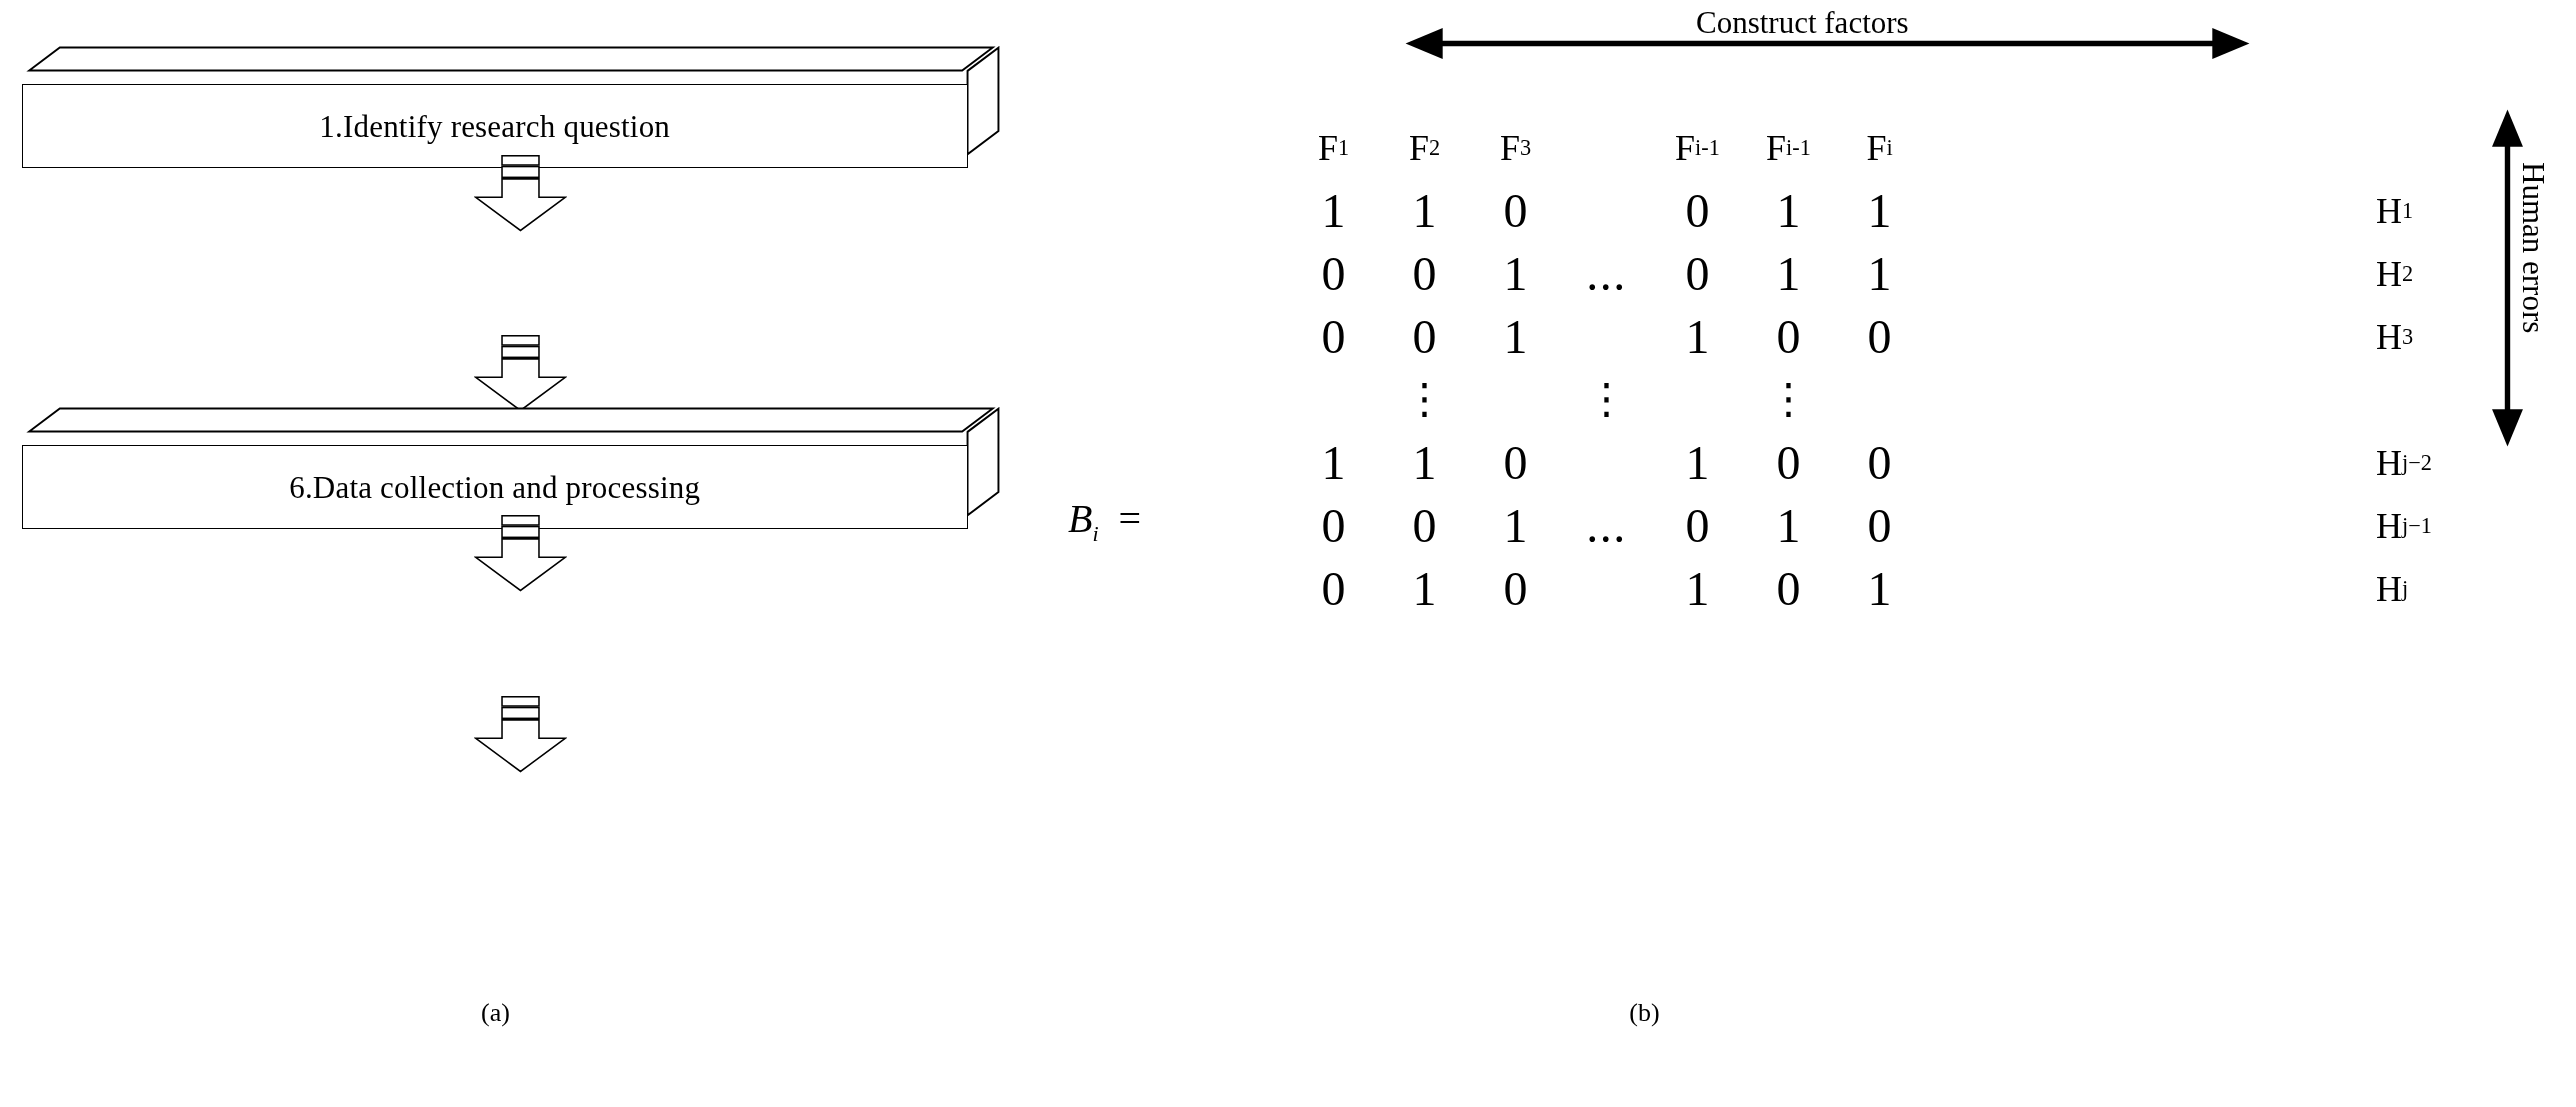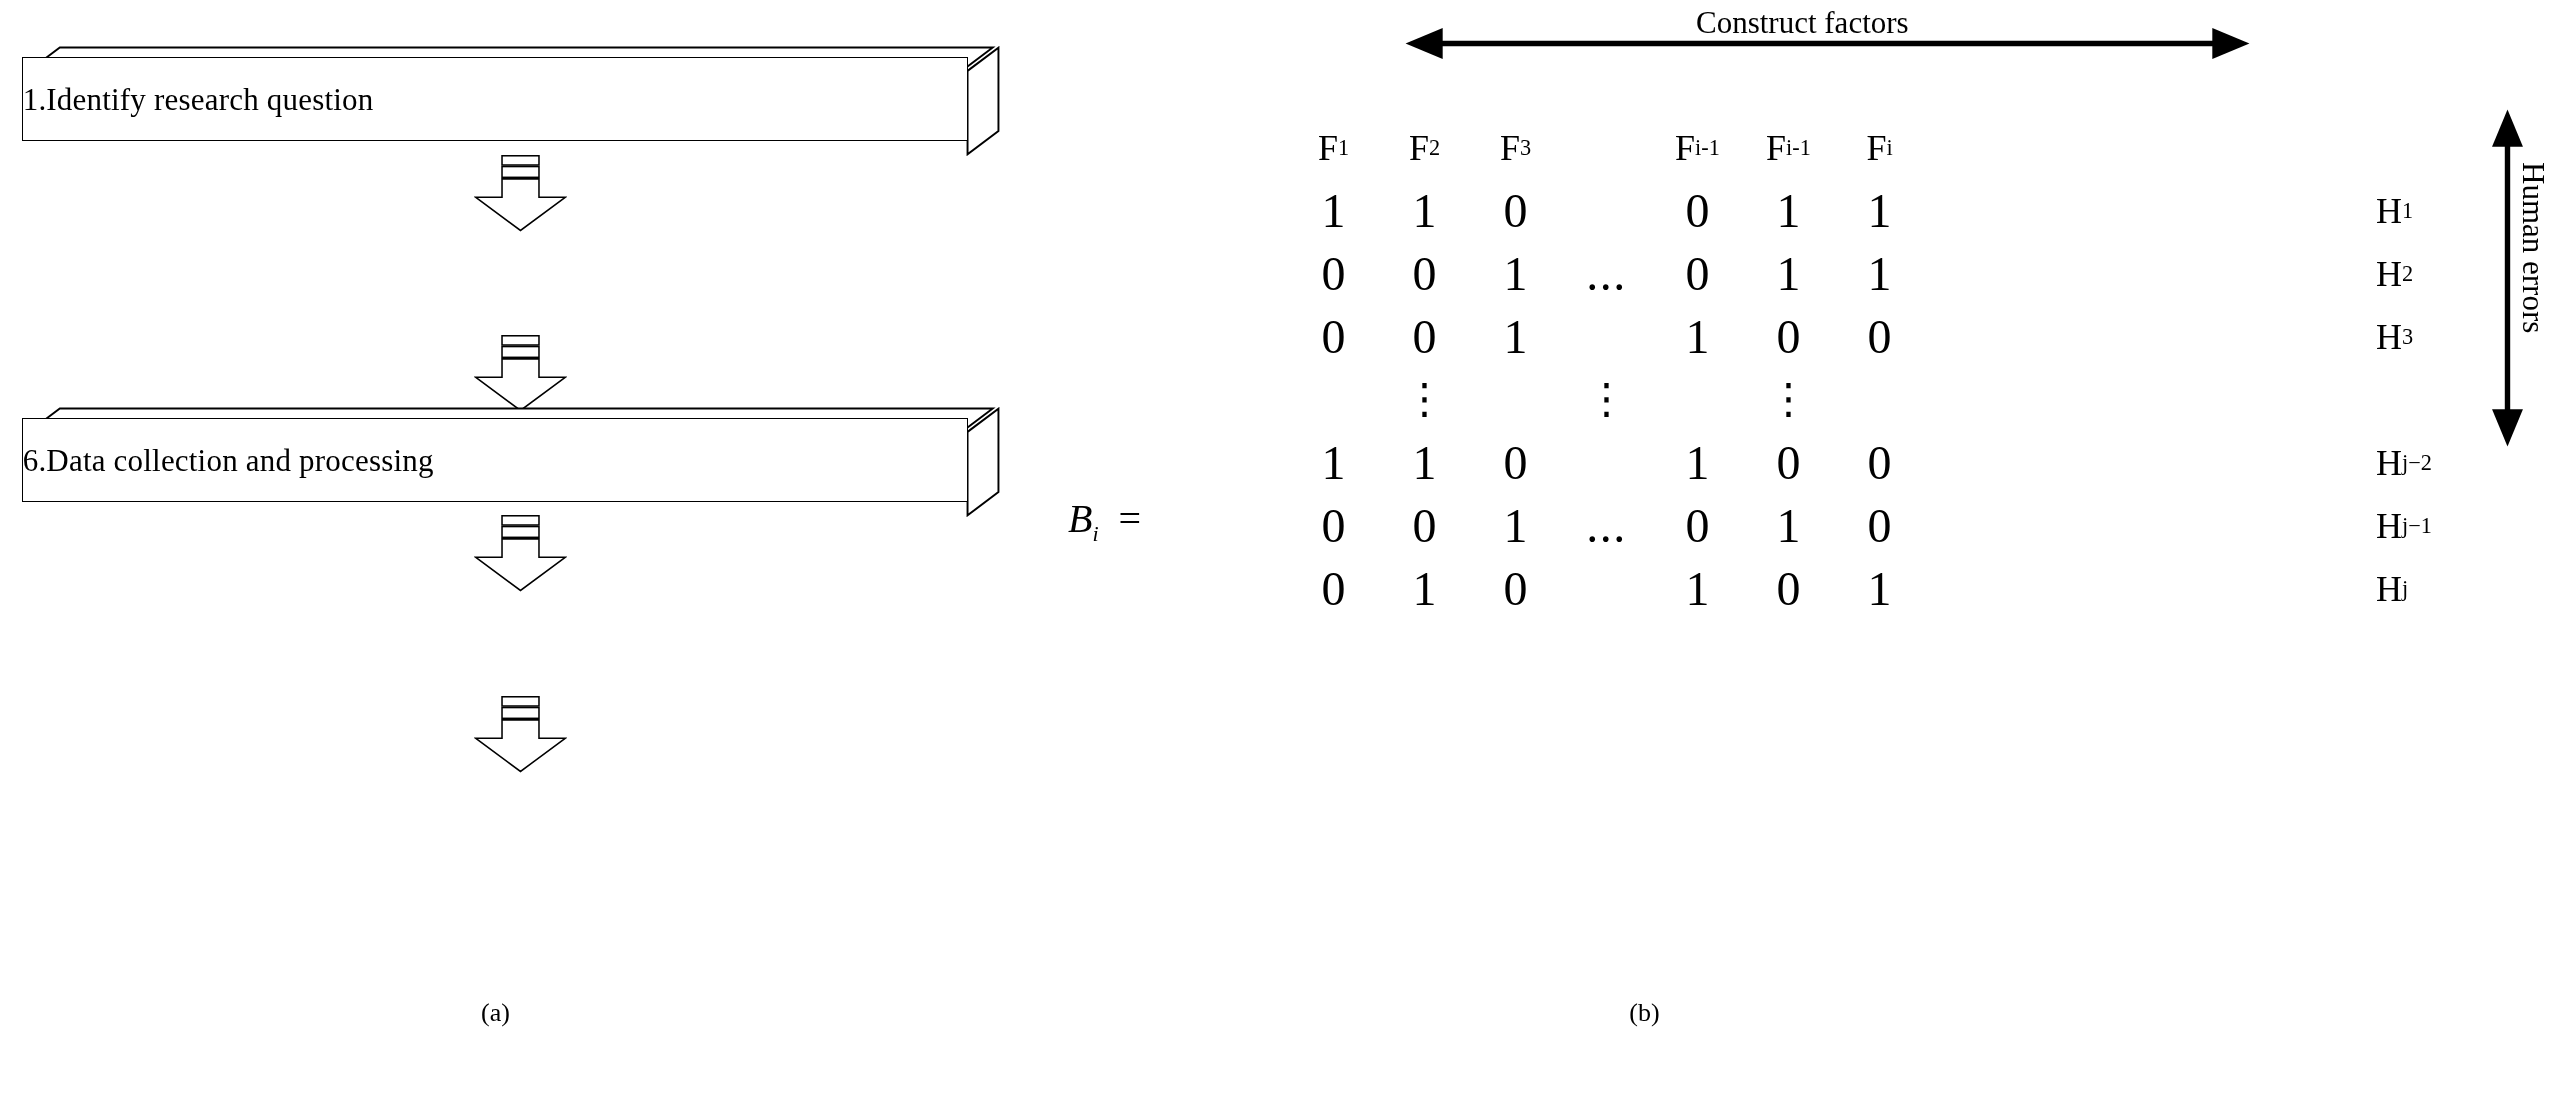--- a/index.html
+++ b/index.html
@@ -6,23 +6,23 @@
   body{
     width:2576px;height:1107px;position:relative;overflow:hidden;
     font-family:"Liberation Serif","DejaVu Serif",serif;color:#000;
   }
 
   
   #panel-a{position:absolute;left:0;top:0;width:1122px;height:1107px;}
 
   .step-box{position:absolute;left:21.7px;width:946px;height:84px;}
   .step-box .face-front{
-    position:absolute;left:0;top:11px;width:946px;height:84px;
+    position:absolute;left:0;top:38px;width:946px;height:84px;
     border:1.5px solid #000;background:#fff;box-sizing:border-box;
-    display:flex;align-items:center;justify-content:flex-start;
+    display:flex;align-items:center;justify-content:center;
   }
   .step-box .face-top{
     position:absolute;left:0;top:0;width:946px;height:25px;
   }
   .step-box .face-top svg,.step-box .face-side svg{display:block;}
   .step-box .face-side{
     position:absolute;left:944px;top:0;width:32.5px;height:108px;
   }
   .step-label{
     font-size:31px;line-height:1;letter-spacing:0.2px;white-space:nowrap;

